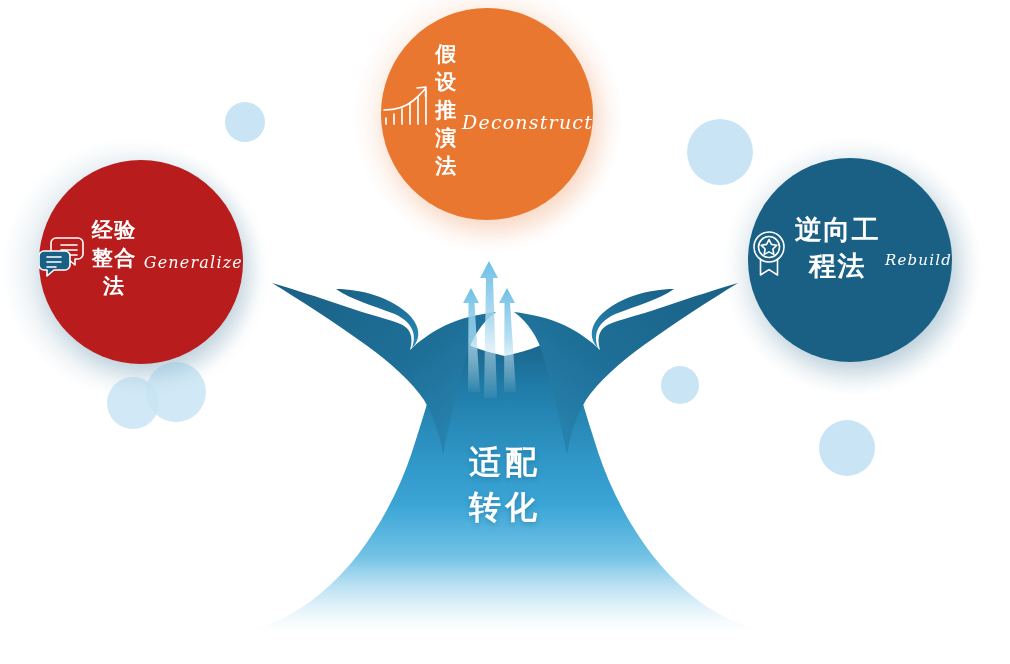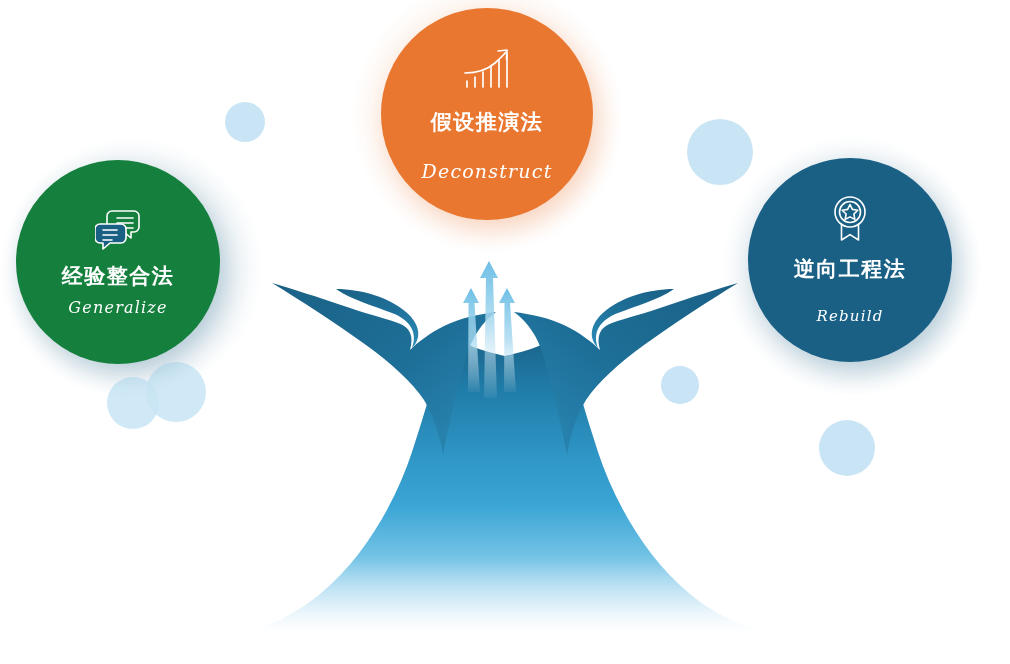--- a/index.html
+++ b/index.html
@@ -21,21 +21,21 @@
     position: absolute;
     left: 0;
     top: 0;
     width: 1010px;
     height: 664px;
   }
   .node {
     position: absolute;
     border-radius: 50%;
     display: flex;
-    flex-direction: column;
+    flex-direction: row;
     align-items: center;
     justify-content: center;
     box-sizing: border-box;
     text-align: center;
   }
   .node-icon {
     display: block;
     line-height: 0;
   }
   .node-title {
@@ -46,25 +46,25 @@
   }
   .node-sub {
     color: #ffffff;
     font-family: "DejaVu Serif", serif;
     font-style: italic;
     letter-spacing: 1.2px;
   }
 
   
   #node-generalize {
-    left: 16px;
+    left: 39px;
     top: 160px;
     width: 204px;
     height: 204px;
-    background: #15803d;
+    background: #b91c1c;
     box-shadow: 6px 10px 22px rgba(26, 96, 133, 0.22);
   }
   #node-generalize .node-icon { margin-bottom: 12px; }
   #node-generalize .node-title { font-size: 21px; margin-bottom: 8px; }
   #node-generalize .node-sub { font-size: 16px; }
 
   
   #node-deconstruct {
     left: 381px;
     top: 8px;
@@ -80,21 +80,21 @@
   
   #node-rebuild {
     left: 748px;
     top: 158px;
     width: 204px;
     height: 204px;
     background: #1a6085;
     box-shadow: 6px 10px 22px rgba(26, 96, 133, 0.22);
   }
   #node-rebuild .node-icon { margin-bottom: 12px; }
-  #node-rebuild .node-title { font-size: 21px; margin-bottom: 24px; text-align: center; }
+  #node-rebuild .node-title { font-size: 27px; margin-bottom: 24px; text-align: center; }
   #node-rebuild .node-sub { font-size: 15px; }
 
   .deco-circle {
     position: absolute;
     border-radius: 50%;
     background: #c9e5f5;
   }
   .deco-soft { opacity: 0.85; }
 
   #center-caption {
@@ -245,20 +245,24 @@
     <rect x="180" y="560" width="660" height="104" fill="url(#gradFadeBottom)"></rect>
   </svg>
 
   <div class="deco-circle" style="left:225px; top:102px; width:40px; height:40px;"></div>
   <div class="deco-circle deco-soft" style="left:107px; top:377px; width:52px; height:52px;"></div>
   <div class="deco-circle deco-soft" style="left:146px; top:362px; width:60px; height:60px;"></div>
   <div class="deco-circle" style="left:687px; top:119px; width:66px; height:66px;"></div>
   <div class="deco-circle" style="left:661px; top:366px; width:38px; height:38px;"></div>
   <div class="deco-circle" style="left:819px; top:420px; width:56px; height:56px;"></div>
 
+  <div id="center-caption">
+    <div>适配</div>
+    <div>转化</div>
+  </div>
 
   <div class="node" id="node-generalize">
     <span class="node-icon">
       <svg width="46" height="42" viewBox="0 0 46 42" fill="none" stroke="#ffffff" stroke-width="1.6" stroke-linecap="round" stroke-linejoin="round">
         <path d="M17 3 h22 a5 5 0 0 1 5 5 v11 a5 5 0 0 1 -5 5 h-3 l0 6 -7 -6 h-12 a5 5 0 0 1 -5 -5 v-11 a5 5 0 0 1 5 -5 z"></path>
         <path d="M22 10 h16"></path>
         <path d="M22 15 h16"></path>
         <path d="M28 20 h10"></path>
         <path d="M14 16 h12 a5 5 0 0 1 5 5 v9 a5 5 0 0 1 -5 5 h-11 l-7 6 0 -6 h-3 a5 5 0 0 1 -5 -5 v-9 a5 5 0 0 1 5 -5 z" fill="#1a6085"></path>
         <path d="M8 22 h14"></path>

